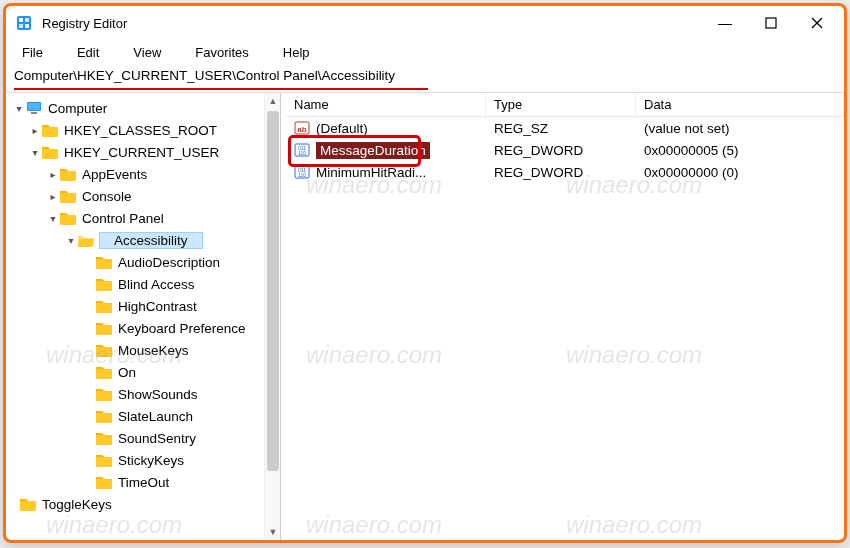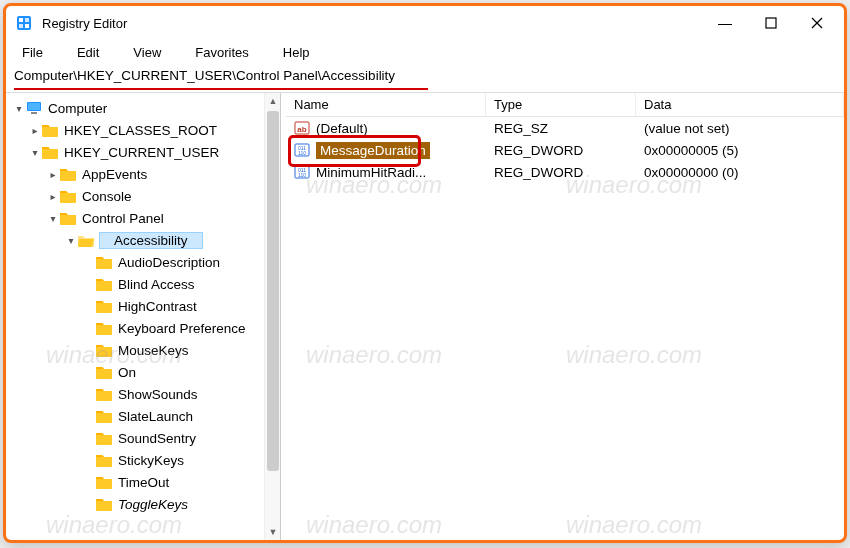--- a/index.html
+++ b/index.html
@@ -107,21 +107,21 @@
   }
   .list-header .col { padding:0 8px; border-right:1px solid #eee; height:100%; display:flex; align-items:center;}
   .col-name{flex:0 0 200px;} .col-type{flex:0 0 150px;} .col-data{flex:1;}
   .rows { position:relative; }
   .row { display:flex; height:22px; align-items:center; font-size:13.5px;}
   .row .cell { padding:0 8px; white-space:nowrap; overflow:hidden; text-overflow:ellipsis; }
   .cell-name{flex:0 0 200px; display:flex; align-items:center; gap:6px;}
   .cell-type{flex:0 0 150px;} .cell-data{flex:1;}
   .val-icon{width:16px;height:16px;flex-shrink:0;}
   .row.selected .cell-name .val-label {
-    background:#a16207; color:#fff; padding:1px 4px;
+    background:#7f1d1d; color:#fff; padding:1px 4px;
   }
   .highlight-box {
     position:absolute;
     border:3px solid #d40000;
     border-radius:5px;
     pointer-events:none;
   }
   .watermark {
     position:absolute; color:rgba(150,150,150,0.25); font-size:24px; font-style:italic; font-family: Liberation Sans, sans-serif;
     pointer-events:none; user-select:none;
@@ -359,21 +359,21 @@
           <div class="node" style="padding-left: 76px;">
             <span class="chev blank">▸</span>
             <span class="folder-icon">
               <svg viewBox="0 0 16 14">
                 <path d="M0 2h6l2 2h8v9a1 1 0 0 1-1 1H1a1 1 0 0 1-1-1z" fill="#ffca28"></path>
                 <path d="M0 2h6l2 2H0z" fill="#ffb300"></path>
               </svg>
             </span>
             <span class="label">TimeOut</span>
           </div>
-          <div class="node" style="padding-left: 76px; font-style: italic;">
+          <div class="node" style="">
             <span class="chev blank">▸</span>
             <span class="folder-icon">
               <svg viewBox="0 0 16 14">
                 <path d="M0 2h6l2 2h8v9a1 1 0 0 1-1 1H1a1 1 0 0 1-1-1z" fill="#ffca28"></path>
                 <path d="M0 2h6l2 2H0z" fill="#ffb300"></path>
               </svg>
             </span>
             <span class="label">ToggleKeys</span>
           </div>
         </div>

